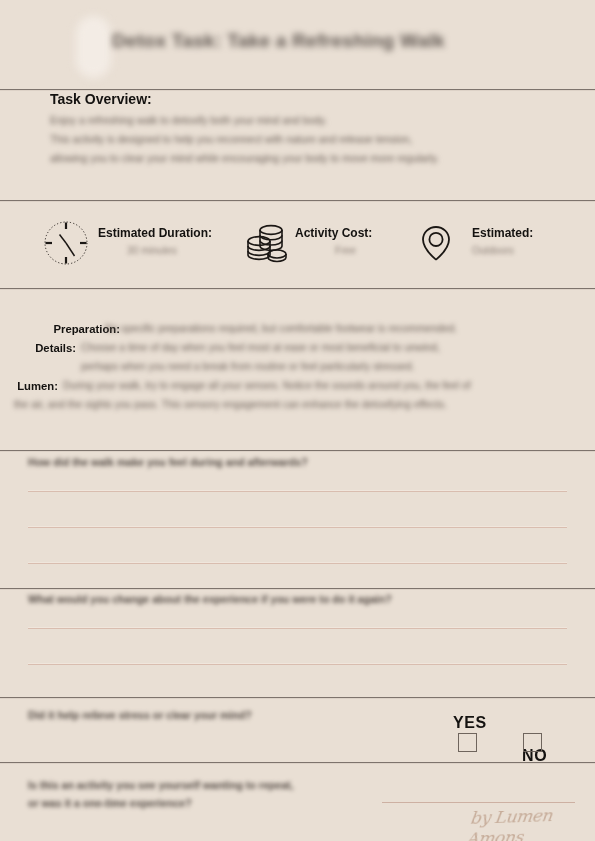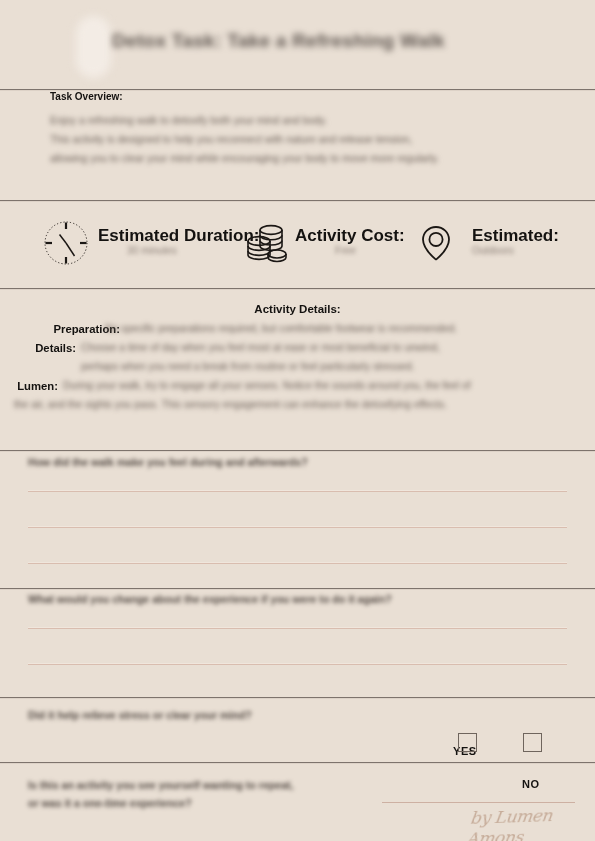--- a/index.html
+++ b/index.html
@@ -54,21 +54,21 @@
     width: 400px;
     font-size: 19px;
     font-weight: bold;
     letter-spacing: .3px;
   }
 
   
   #overview-label {
     position: absolute;
     left: 50px; top: 91px;
-    font-size: 10px;
+    font-size: 14px;
     font-weight: bold;
     color: #141210;
   }
   .ov-line {
     position: absolute;
     left: 50px;
     font-size: 10.4px;
     white-space: nowrap;
   }
 
@@ -80,21 +80,21 @@
   }
   .meta-item { position: absolute; top: 0; height: 87px; }
   .meta-icon {
     position: absolute;
     top: 16px;
     width: 52px; height: 52px;
   }
   .meta-label {
     position: absolute;
     top: 25px;
-    font-size: 17px;
+    font-size: 12px;
     font-weight: bold;
     color: #141210;
     white-space: nowrap;
   }
   .meta-value {
     position: absolute;
     top: 44px;
     font-size: 10.2px;
     white-space: nowrap;
   }
@@ -136,25 +136,24 @@
     left: 28px;
     width: 539px;
     height: 0;
     border-top: 1px solid #d9bdaf;
     box-shadow: 0 -1px 0 #f0e6dc;
   }
 
   
   .yn-label {
     position: absolute;
-    font-size: 11px;
+    font-size: 16px;
     font-weight: bold;
     color: #141210;
     letter-spacing: .6px;
-    margin-top: 31px;
   }
   .yn-box {
     position: absolute;
     width: 17px; height: 17px;
     border: 1px solid #6f655d;
     background: transparent;
   }
 
   
   #sig-line {
@@ -241,21 +240,20 @@
           <circle cx="26" cy="22.4" r="6.6" fill="none" stroke="#1b1714" stroke-width="1.8"></circle>
         </svg>
       </div>
       <div class="meta-label" style="left:472px;">Estimated:</div>
       <div class="meta-value blur-v" style="left:472px;">Outdoors</div>
     </div>
   </div>
 
   <div class="rule" style="top:288px;"></div>
 
-  <div id="details-title">Activity Details:</div>
 
   <div class="det-label" style="left:0; width:100px; top:323px;margin-left:20px;">Preparation:</div>
   <div class="det-body blur" style="left:105px; top:323px;">No specific preparations required, but comfortable footwear is recommended.</div>
 
   <div class="det-label" style="left:0; width:76px; top:342px;">Details:</div>
   <div class="det-body blur" style="left:81px; top:342px;">Choose a time of day when you feel most at ease or most beneficial to unwind,</div>
   <div class="det-body blur" style="left:81px; top:361px;">perhaps when you need a break from routine or feel particularly stressed.</div>
 
   <div class="det-label" style="left:0; width:58px; top:380px;">Lumen:</div>
   <div class="det-body blur" style="left:63px; top:380px;">During your walk, try to engage all your senses. Notice the sounds around you, the feel of</div>

